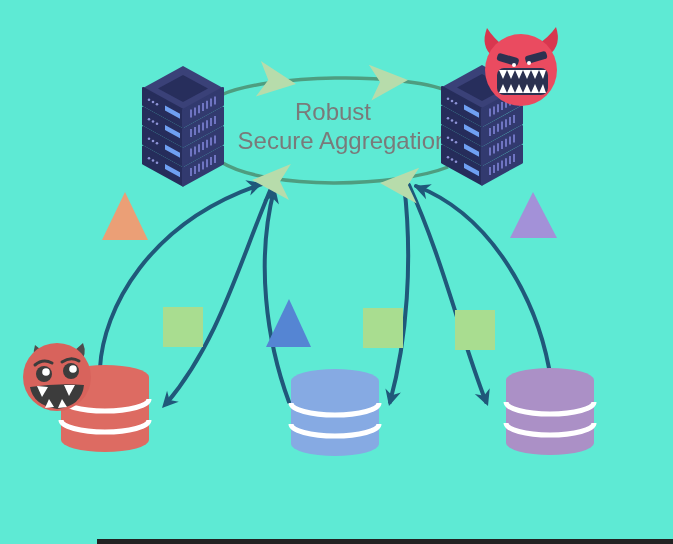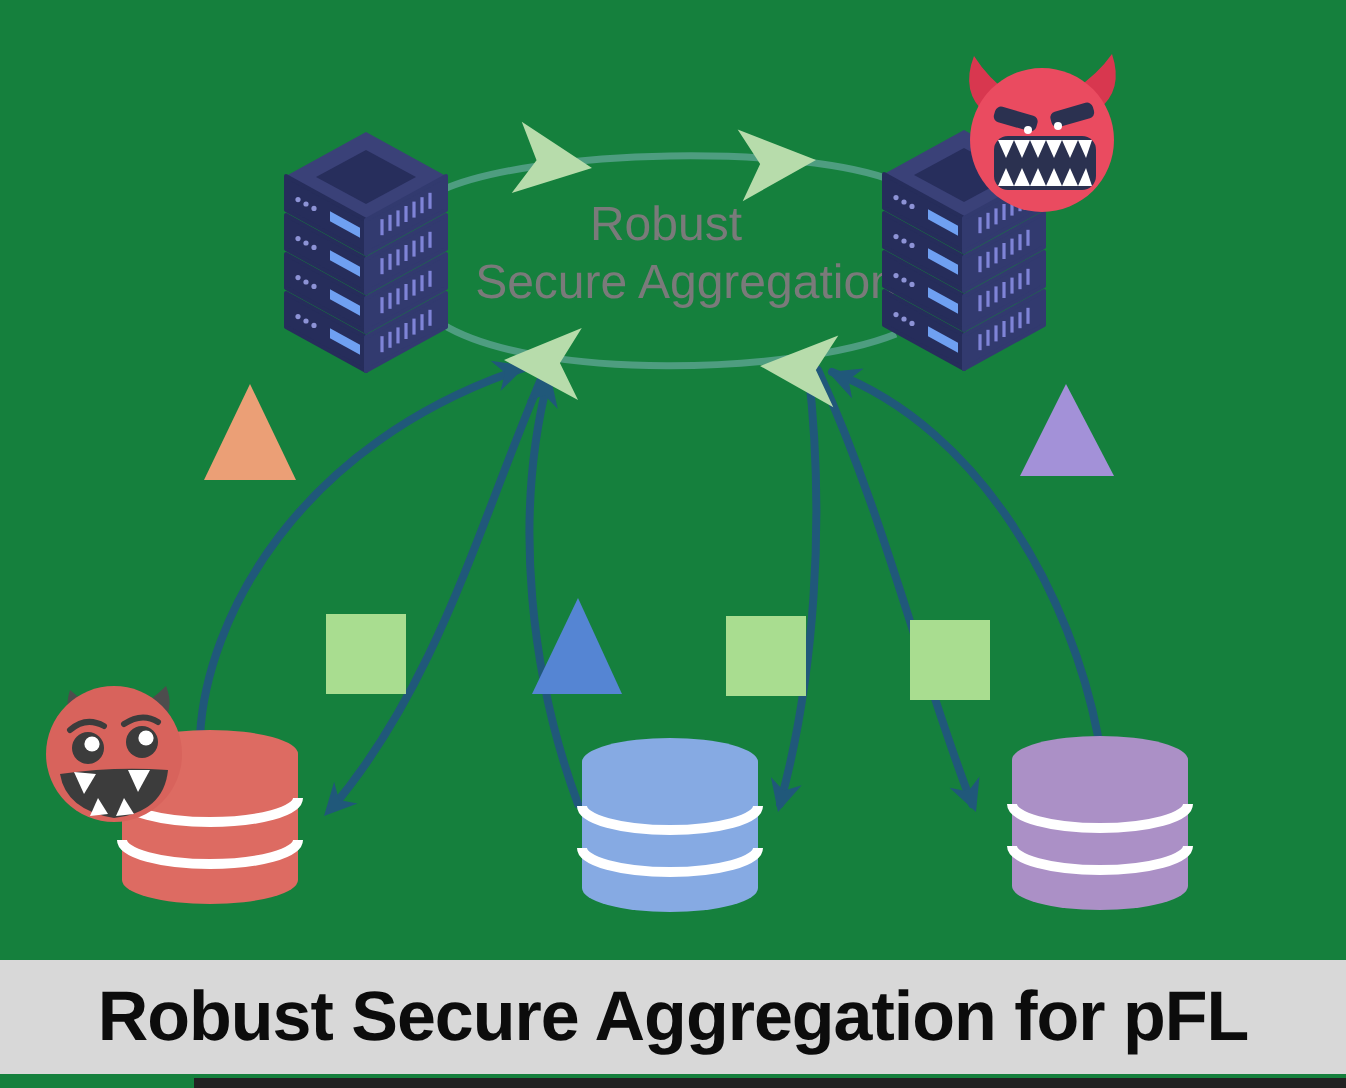--- a/index.html
+++ b/index.html
@@ -1,16 +1,16 @@
 <!DOCTYPE html>
 <html><head>
 <meta charset="utf-8">
 <style>
   html,body{margin:0;padding:0;background:#ffffff;}
-  .figure{position:relative;width:673px;height:544px;background:#15803d;overflow:hidden;
+  .figure{position:relative;width:673px;height:544px;background:#5eead4;overflow:hidden;
           font-family:"Liberation Sans",sans-serif;}
   .diagram{position:absolute;left:0;top:0;}
   .ring-label{font-family:"Liberation Sans",sans-serif;font-size:24px;fill:#7a7a7a;}
   .caption-bar{position:absolute;left:0;top:480px;width:673px;height:57px;background:#d8d8d8;
                display:flex;align-items:center;justify-content:center;}
   .caption-text{font-family:"Liberation Sans",sans-serif;font-weight:bold;font-size:35px;
                 letter-spacing:-0.5px;color:#0c0c0c;white-space:nowrap;}
   .bottom-bar{position:absolute;left:97px;top:539px;width:576px;height:5px;background:#222222;}
 </style>
 </head>
@@ -131,19 +131,16 @@
     <circle cx="46" cy="372" r="3.8" fill="#ffffff"></circle>
         <circle cx="73" cy="369" r="3.8" fill="#ffffff"></circle>
     <path d="M30,387 Q57,383 84,385 Q82,406 57,409 Q33,405 30,387 Z" fill="#3c3c3c"></path>
     <path d="M37,386 L42,397 L48,387 Z" fill="#ffffff"></path>
     <path d="M64,385 L69,396 L75,385 Z" fill="#ffffff"></path>
     <path d="M45,408 L49,399 L54,407 Z" fill="#ffffff"></path>
     <path d="M58,408 L62,399 L67,407 Z" fill="#ffffff"></path>
   </g>
 </svg>
 
-<div class="caption-bar">
-  <span class="caption-text">Robust Secure Aggregation for pFL</span>
-</div>
 
 <div class="bottom-bar"></div>
 
 </div>
 
 </body></html>

